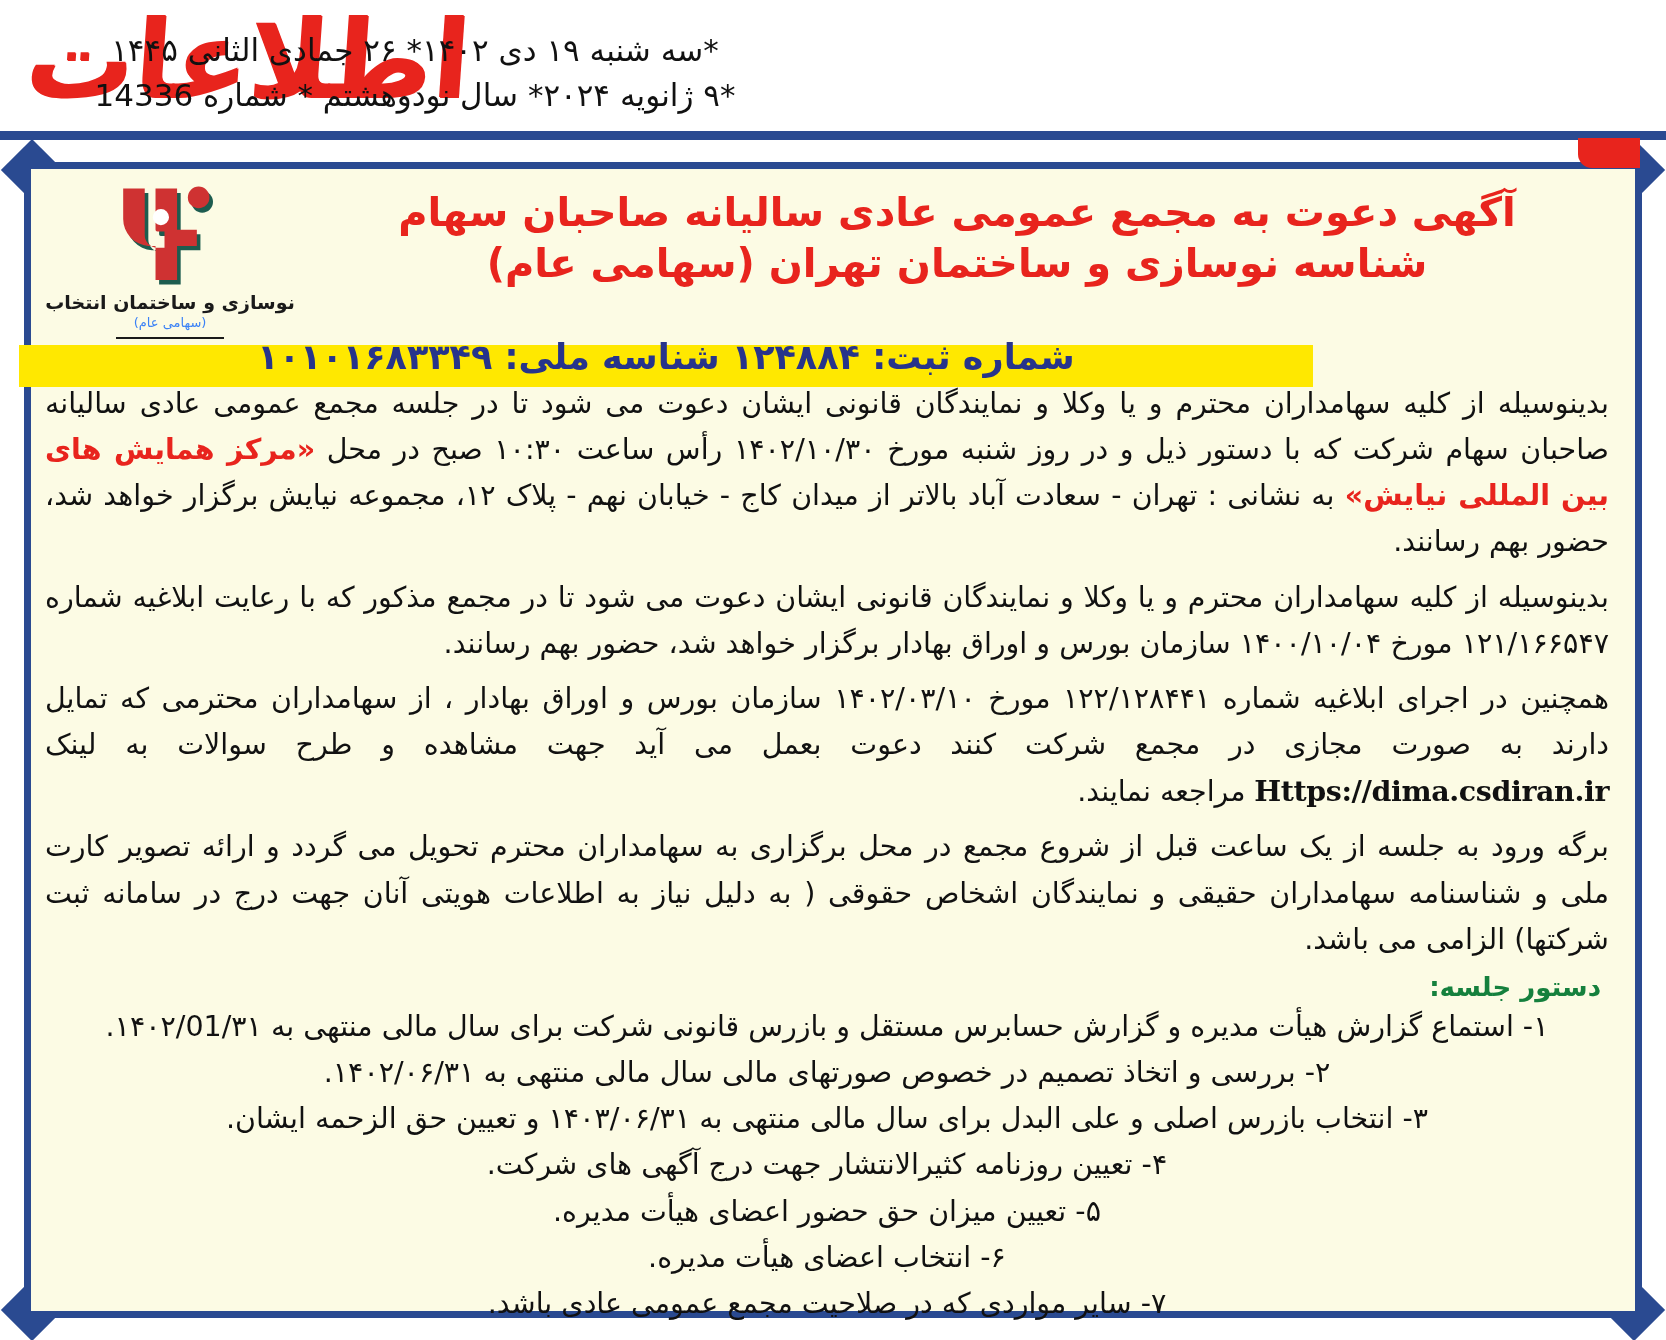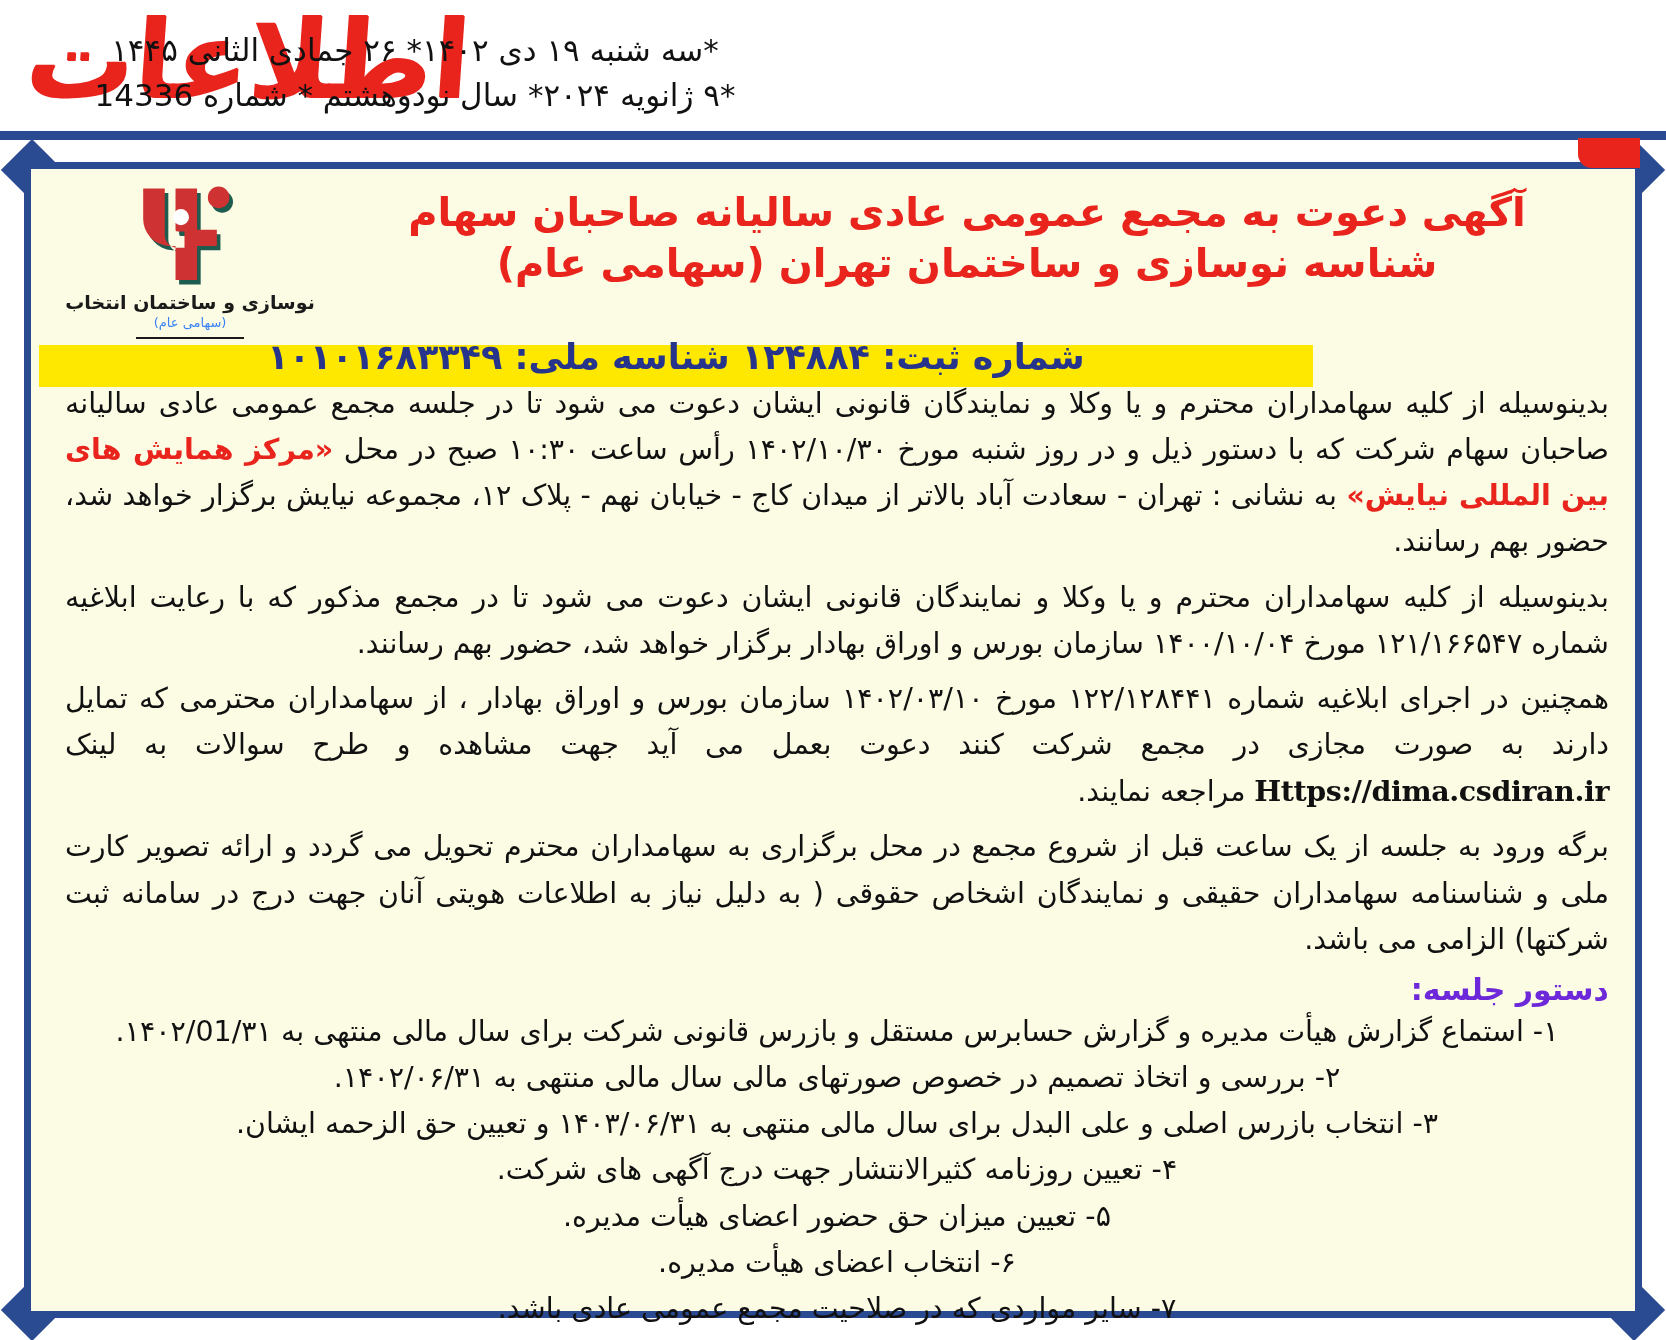--- a/index.html
+++ b/index.html
@@ -55,21 +55,21 @@
   .d-tr{right:0px;top:0px;}
   .d-bl{left:0px;bottom:0px;}
   .d-br{right:0px;bottom:0px;}
   .corner-red{
     position:absolute;right:16px;top:-10px;width:62px;height:30px;background:#e8241d;
     border-radius:0 0 0 14px;
   }
 
   
   .content{position:absolute;inset:21px;background:#fcfbe4;box-sizing:border-box;
-           padding:6px 26px 0 34px;}
+           padding:6px 26px 0 14px;}
 
   
   .headrow{position:relative;display:flex;align-items:flex-start;
            justify-content:space-between;height:200px;}
   .titles{flex:1;text-align:center;padding-top:12px;padding-left:10px;}
   .t-line{
     color:#e8241d;font-weight:700;
     font-size:40px;line-height:1.28;
     white-space:nowrap;
     font-family:"DejaVu Sans","Liberation Sans",sans-serif;
@@ -109,21 +109,21 @@
     margin:0 0 9px 0;text-align:justify;text-align-last:right;
     font-family:"DejaVu Sans","Liberation Sans",sans-serif;
     letter-spacing:-0.4px;
   }
   .para.just{text-align:justify;}
   .hl-red{color:#e8241d;font-weight:700;}
   .en{font-family:"DejaVu Serif","Liberation Serif",serif;direction:ltr;
       unicode-bidi:embed;font-weight:bold;}
 
   .agenda-title{
-    color:#6d28d9;font-weight:700;font-size:30px;margin:4px 0 2px 0;
+    color:#15803d;font-weight:700;font-size:26px;margin:4px 8px 2px 0;
     text-align:right;
   }
   .agenda-list{list-style:none;margin:0;padding:0;}
   .agenda-item{
     font-size:28.5px;line-height:1.62;color:#111;text-align:center;
     white-space:nowrap;letter-spacing:-0.4px;
   }
 </style>
 </head>
 <body>

